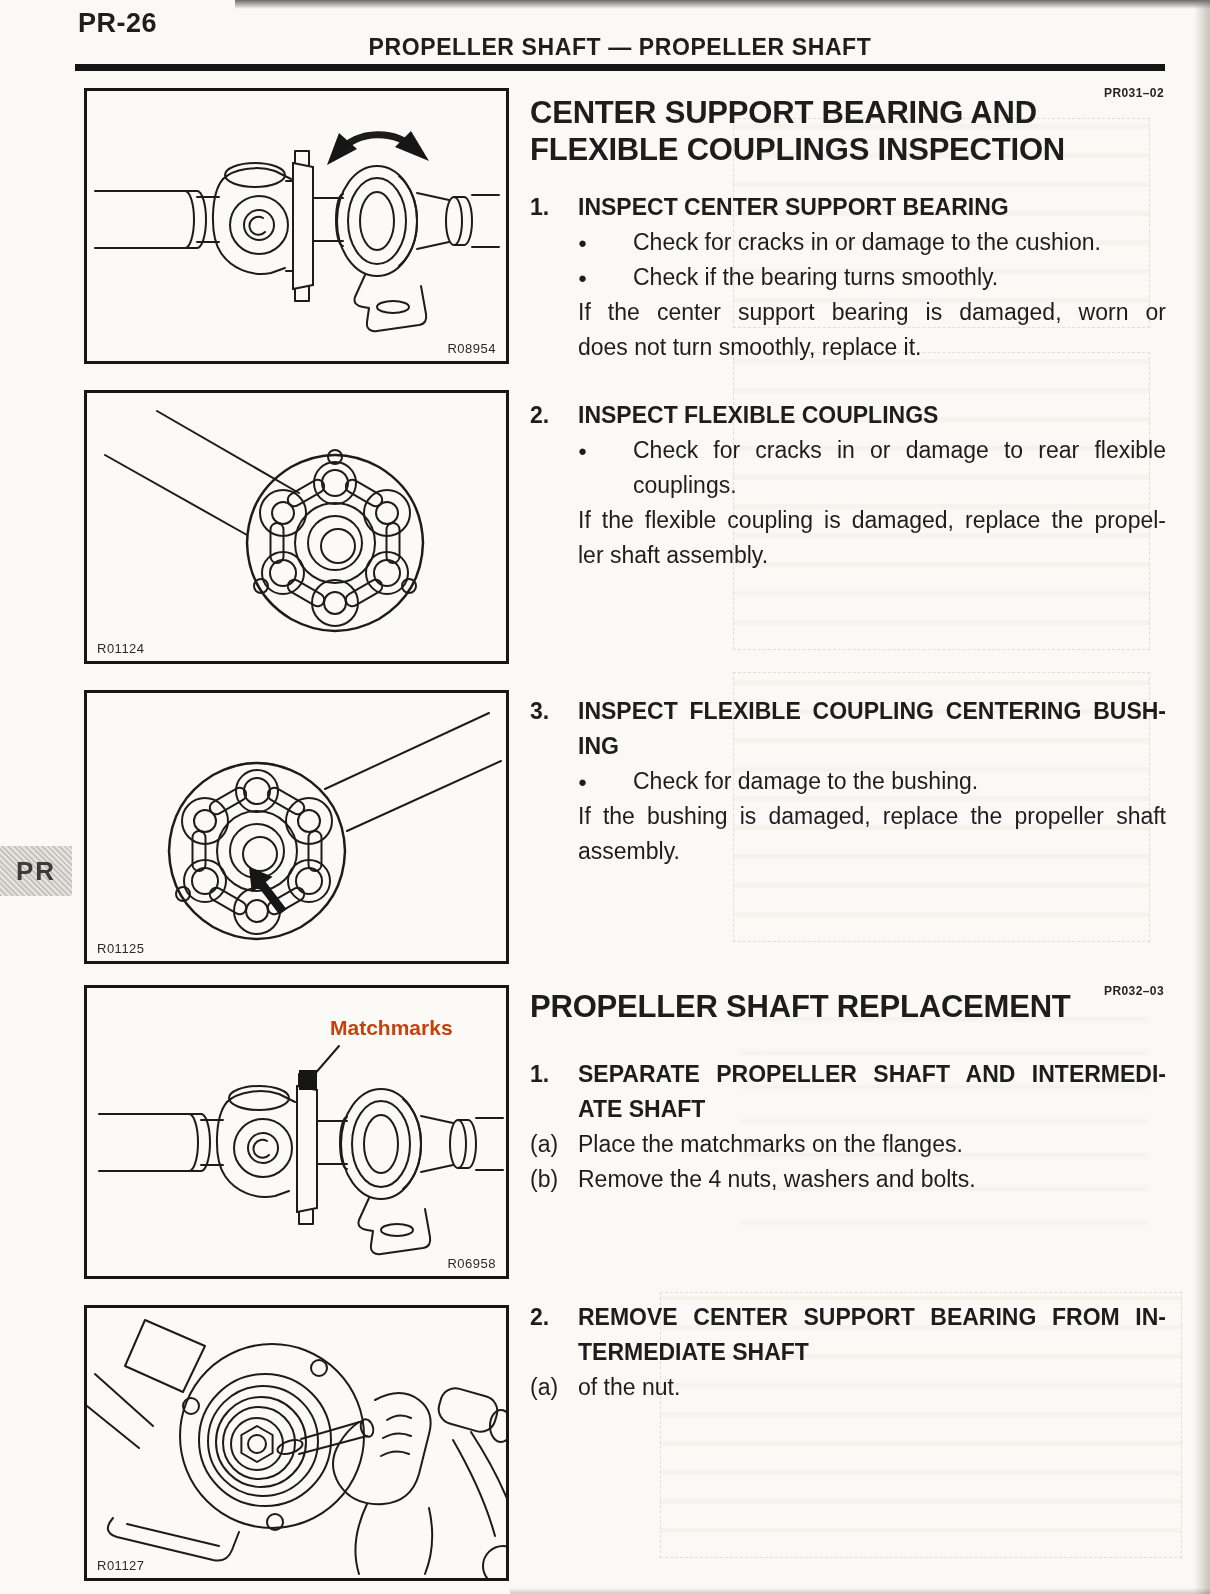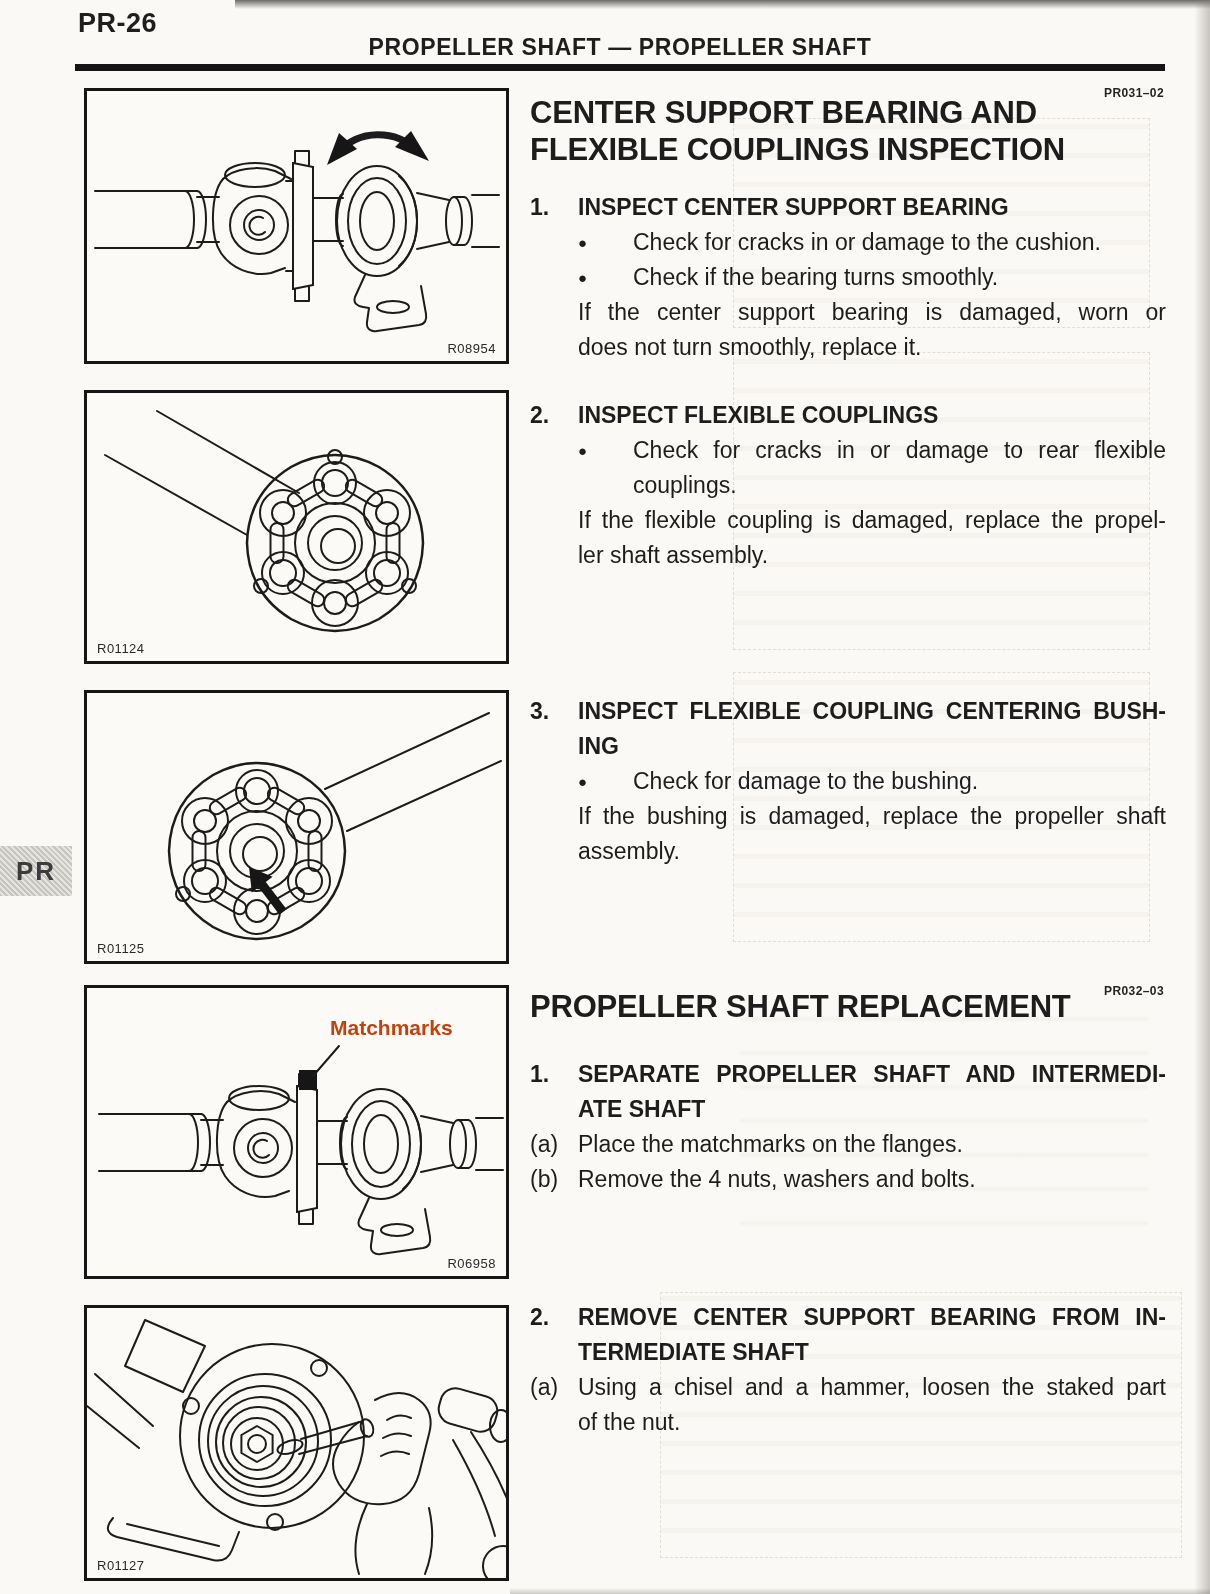--- a/index.html
+++ b/index.html
@@ -380,20 +380,19 @@
         <div class="row step">
           <div class="num">2.</div>
           <div class="txt">
             <div class="jl">REMOVE CENTER SUPPORT BEARING FROM IN-</div>
             <div>TERMEDIATE SHAFT</div>
           </div>
         </div>
         <div class="row letter">
           <div class="num">(a)</div>
           <div class="txt">
-            <div class="jl">Using a chisel and a hammer, loosen the staked part</div>
             <div>of the nut.</div>
           </div>
         </div>
       </div>
   </div>
 
 </div>
 
 </body></html>

